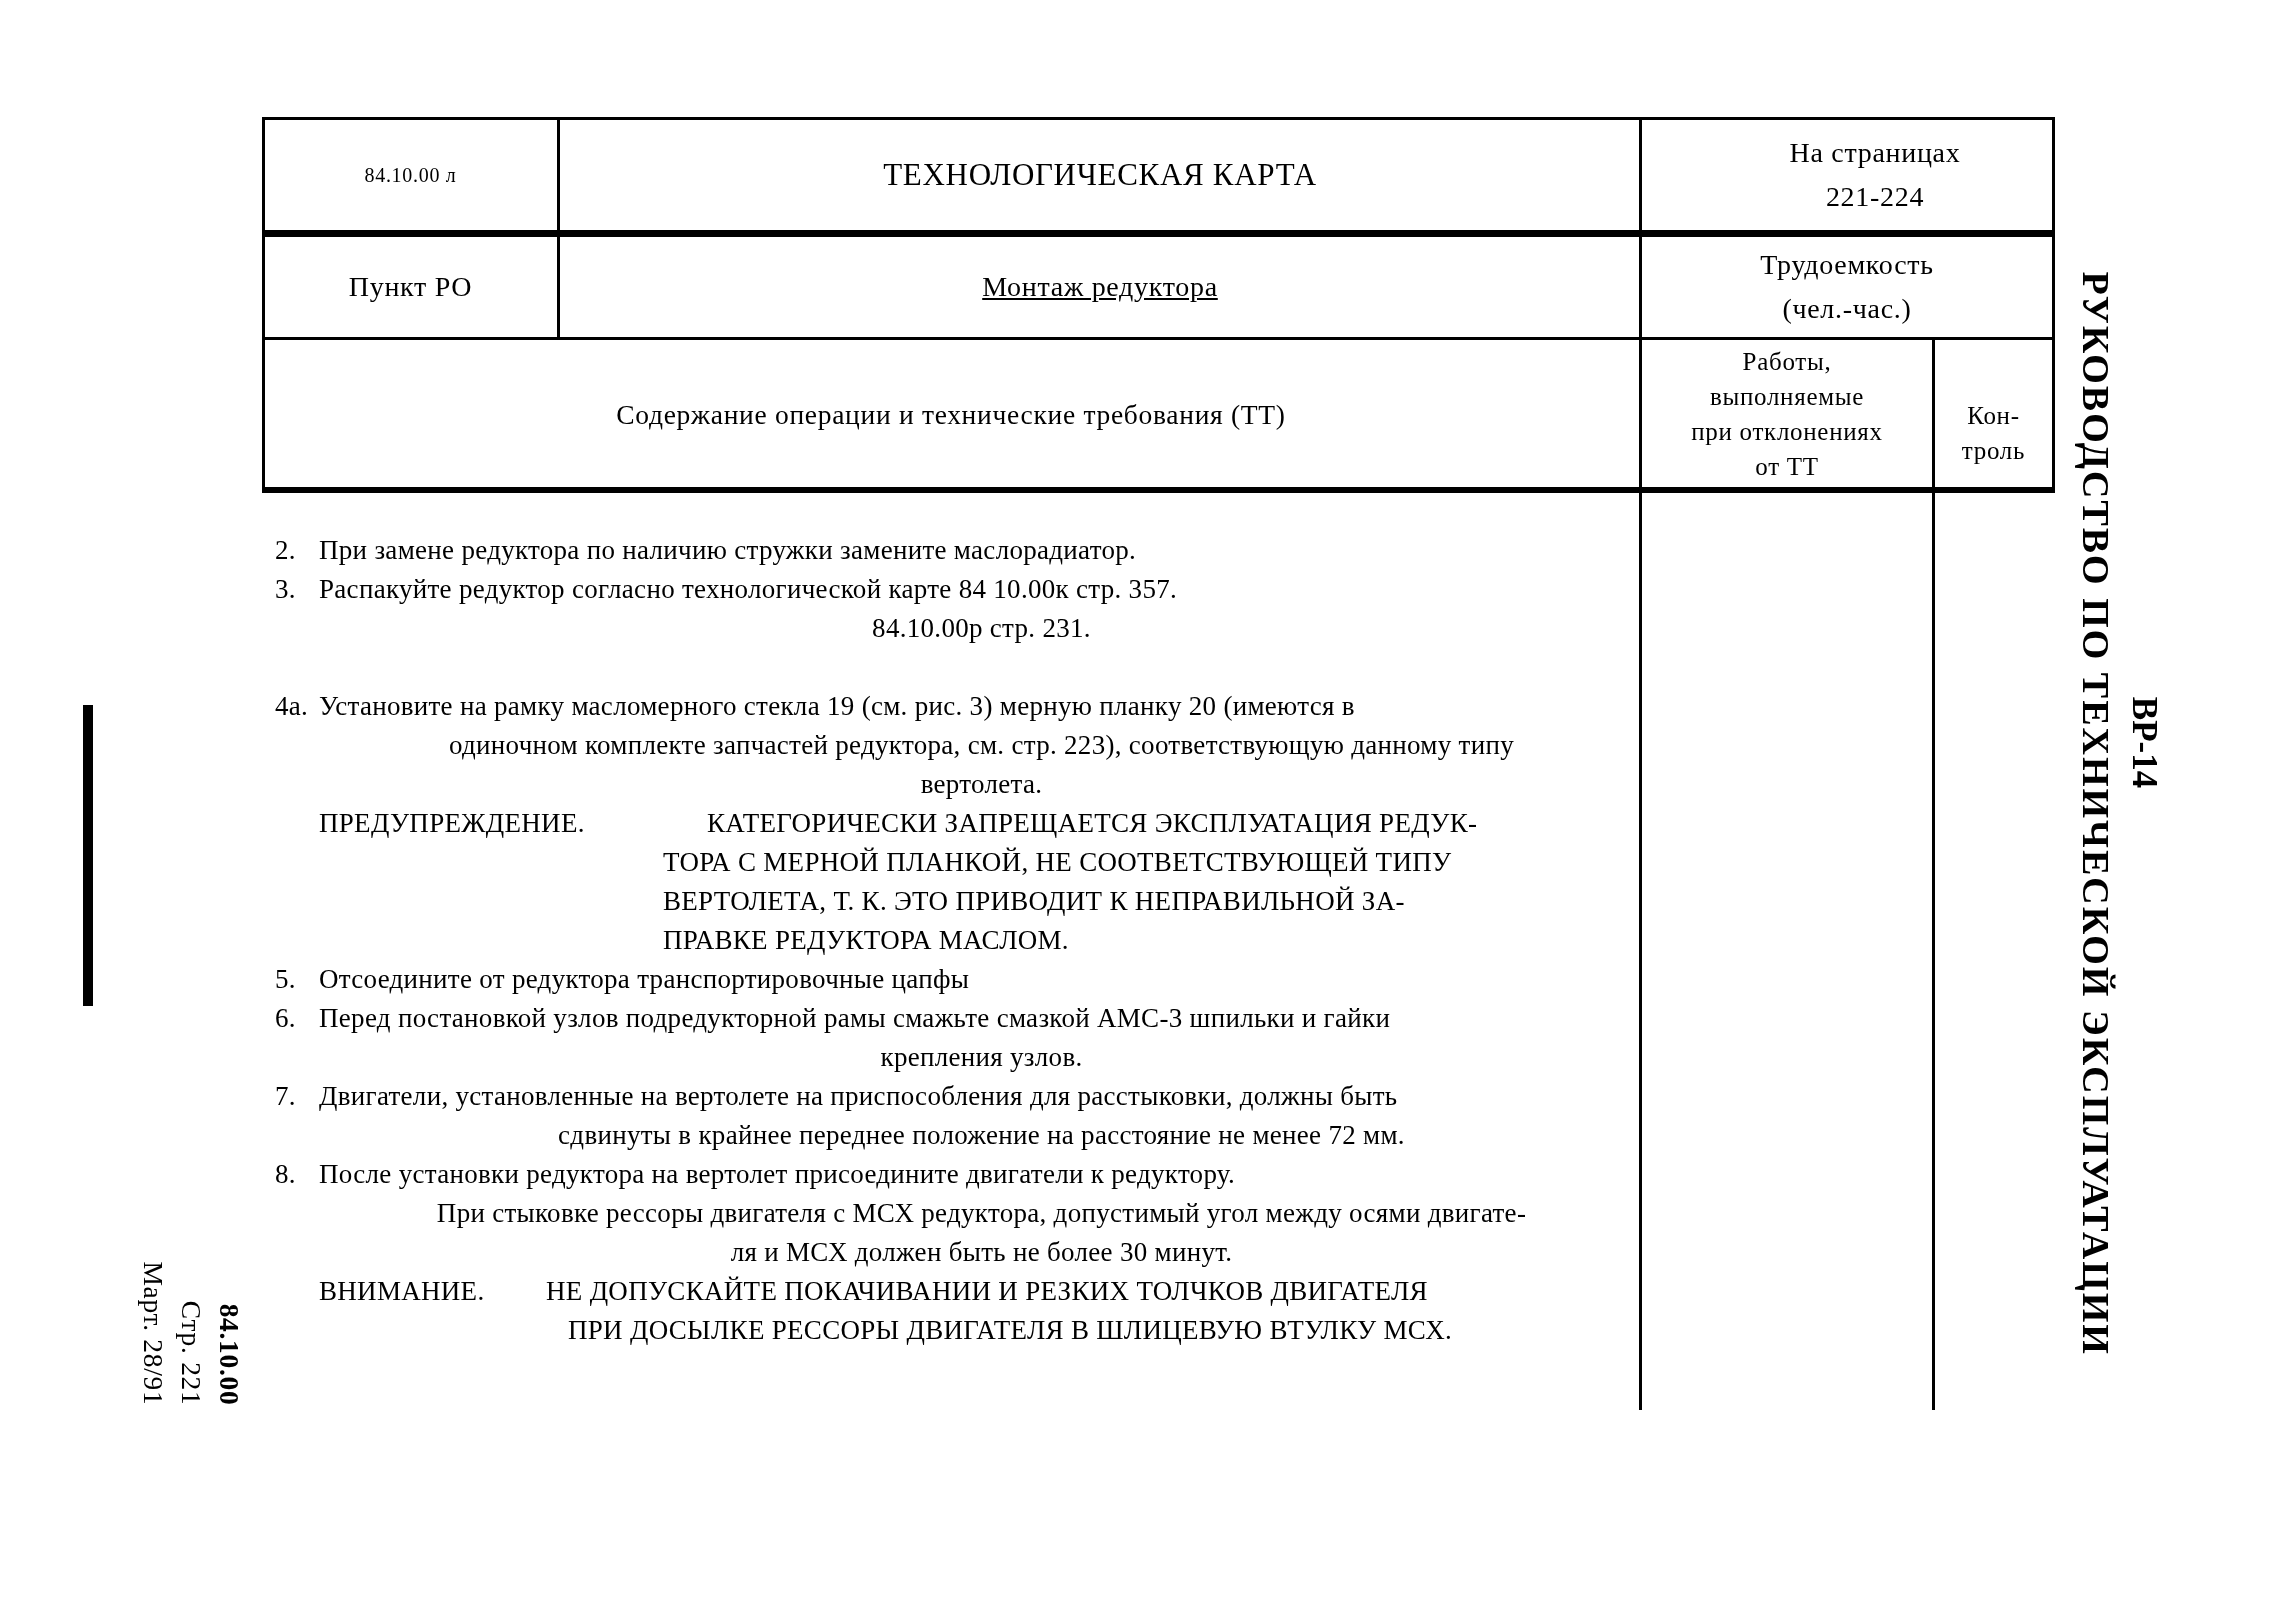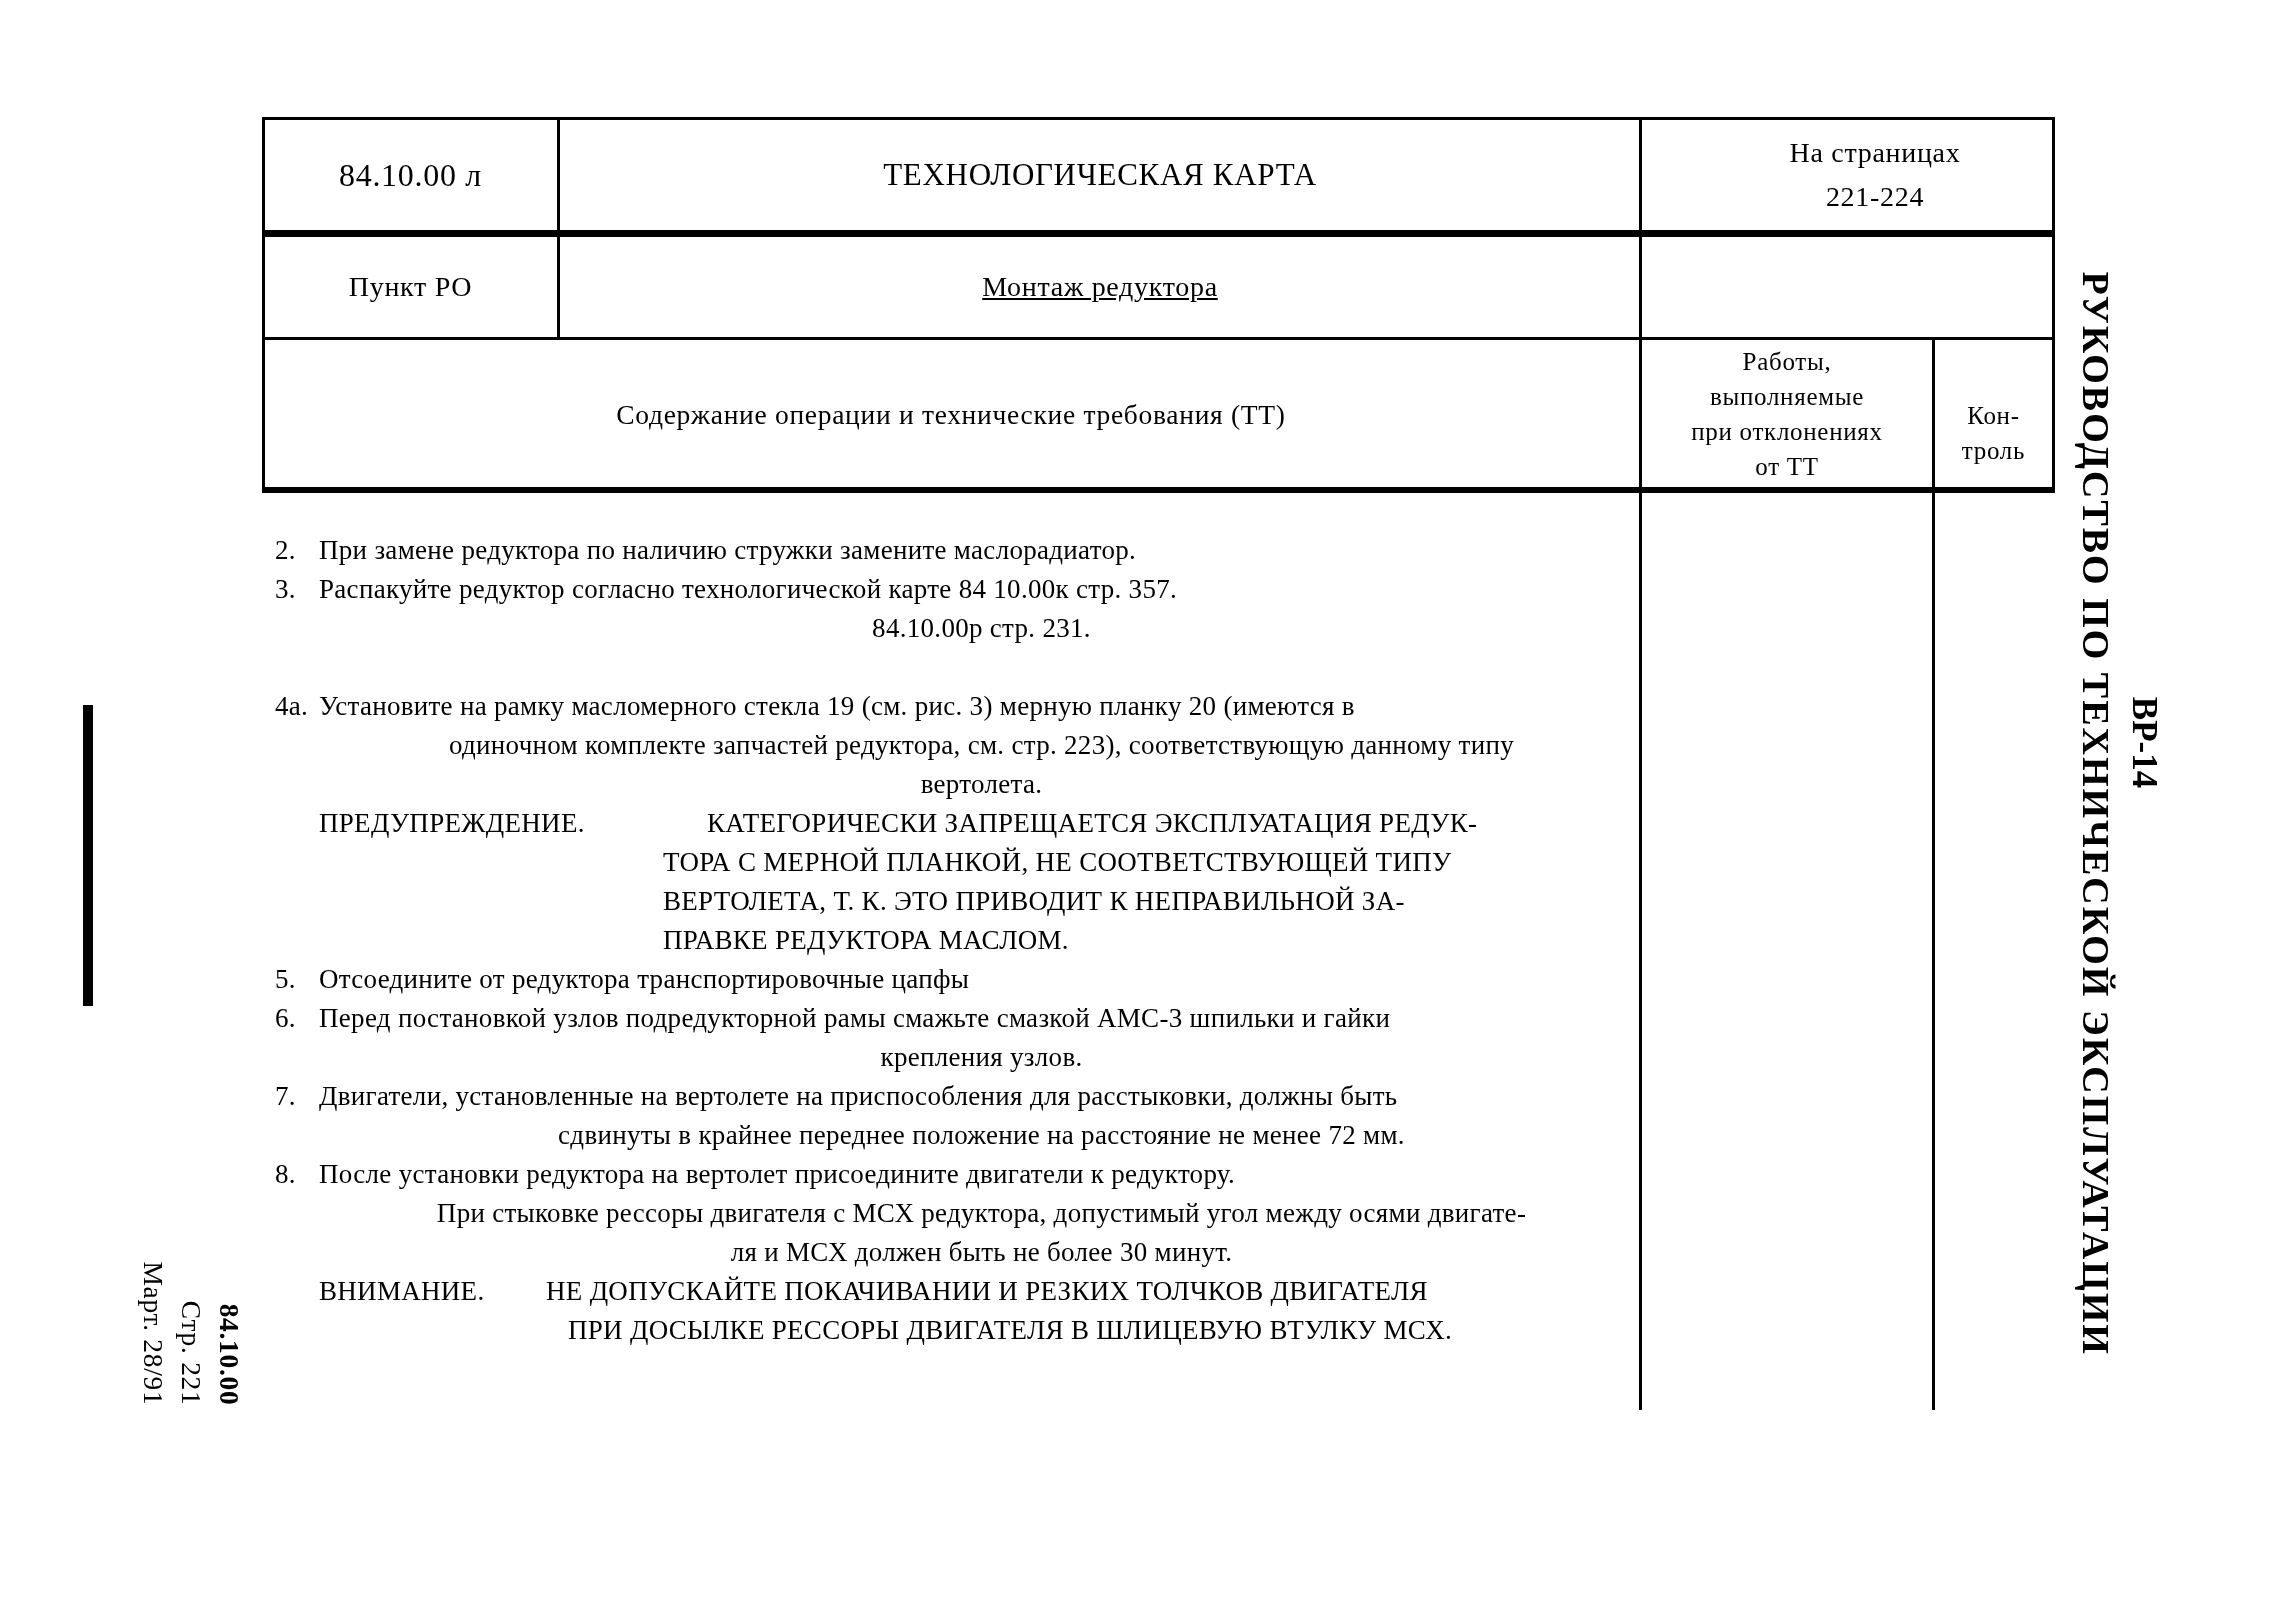--- a/index.html
+++ b/index.html
@@ -21,21 +21,21 @@
   .v-left      {left:262px;top:117px;width:2.6px;height:375px;}
   .v-right     {left:2052px;top:117px;width:2.6px;height:375px;}
   .v-d1        {left:557px;top:117px;width:2.6px;height:222px;}
   .v-d2        {left:1639px;top:117px;width:3.3px;height:1293px;}
   .v-d3        {left:1932px;top:337px;width:3.3px;height:1073px;}
 
   .cell{
     position:absolute;display:flex;align-items:center;justify-content:center;
     text-align:center;letter-spacing:0.7px;
   }
-  .r1c1{left:264px;top:120px;width:293px;height:110px;font-size:32px;}
+  .r1c1{left:264px;top:120px;width:293px;height:110px;font-size:20px;}
   .r1c2{left:561px;top:120px;width:1078px;height:110px;font-size:31px;}
   .r1c3{left:1642px;top:120px;width:410px;height:110px;font-size:28px;line-height:44px;padding-left:28px;}
   .r2c1{left:264px;top:237px;width:293px;height:100px;font-size:28px;}
   .r2c2{left:561px;top:237px;width:1078px;height:100px;font-size:28px;text-decoration:underline;}
   .r2c3{left:1642px;top:237px;width:410px;height:100px;font-size:28px;line-height:44px;}
   .r3c1{left:264px;top:342px;width:1374px;height:145px;font-size:27.5px;}
   .r3c2{left:1642px;top:340px;width:290px;height:148px;font-size:25px;line-height:35px;}
   .r3c3{left:1935px;top:340px;width:117px;height:148px;font-size:25px;line-height:35px;margin-top:19px;}
 
   
@@ -87,20 +87,26 @@
   <div class="cell r1c1">84.10.00 л</div>
   <div class="cell r1c2">ТЕХНОЛОГИЧЕСКАЯ КАРТА</div>
   <div class="cell r1c3">
     <div>
       <div>На страницах</div>
       <div>221-224</div>
     </div>
   </div>
   <div class="cell r2c1">Пункт РО</div>
   <div class="cell r2c2">Монтаж редуктора</div>
+  <div class="cell r2c3">
+    <div>
+      <div>Трудоемкость</div>
+      <div>(чел.-час.)</div>
+    </div>
+  </div>
   <div class="cell r3c1">Содержание операции и технические требования (ТТ)</div>
   <div class="cell r3c2">
     <div>
       <div>Работы,</div>
       <div>выполняемые</div>
       <div>при отклонениях</div>
       <div>от ТТ</div>
     </div>
   </div>
   <div class="cell r3c3">

